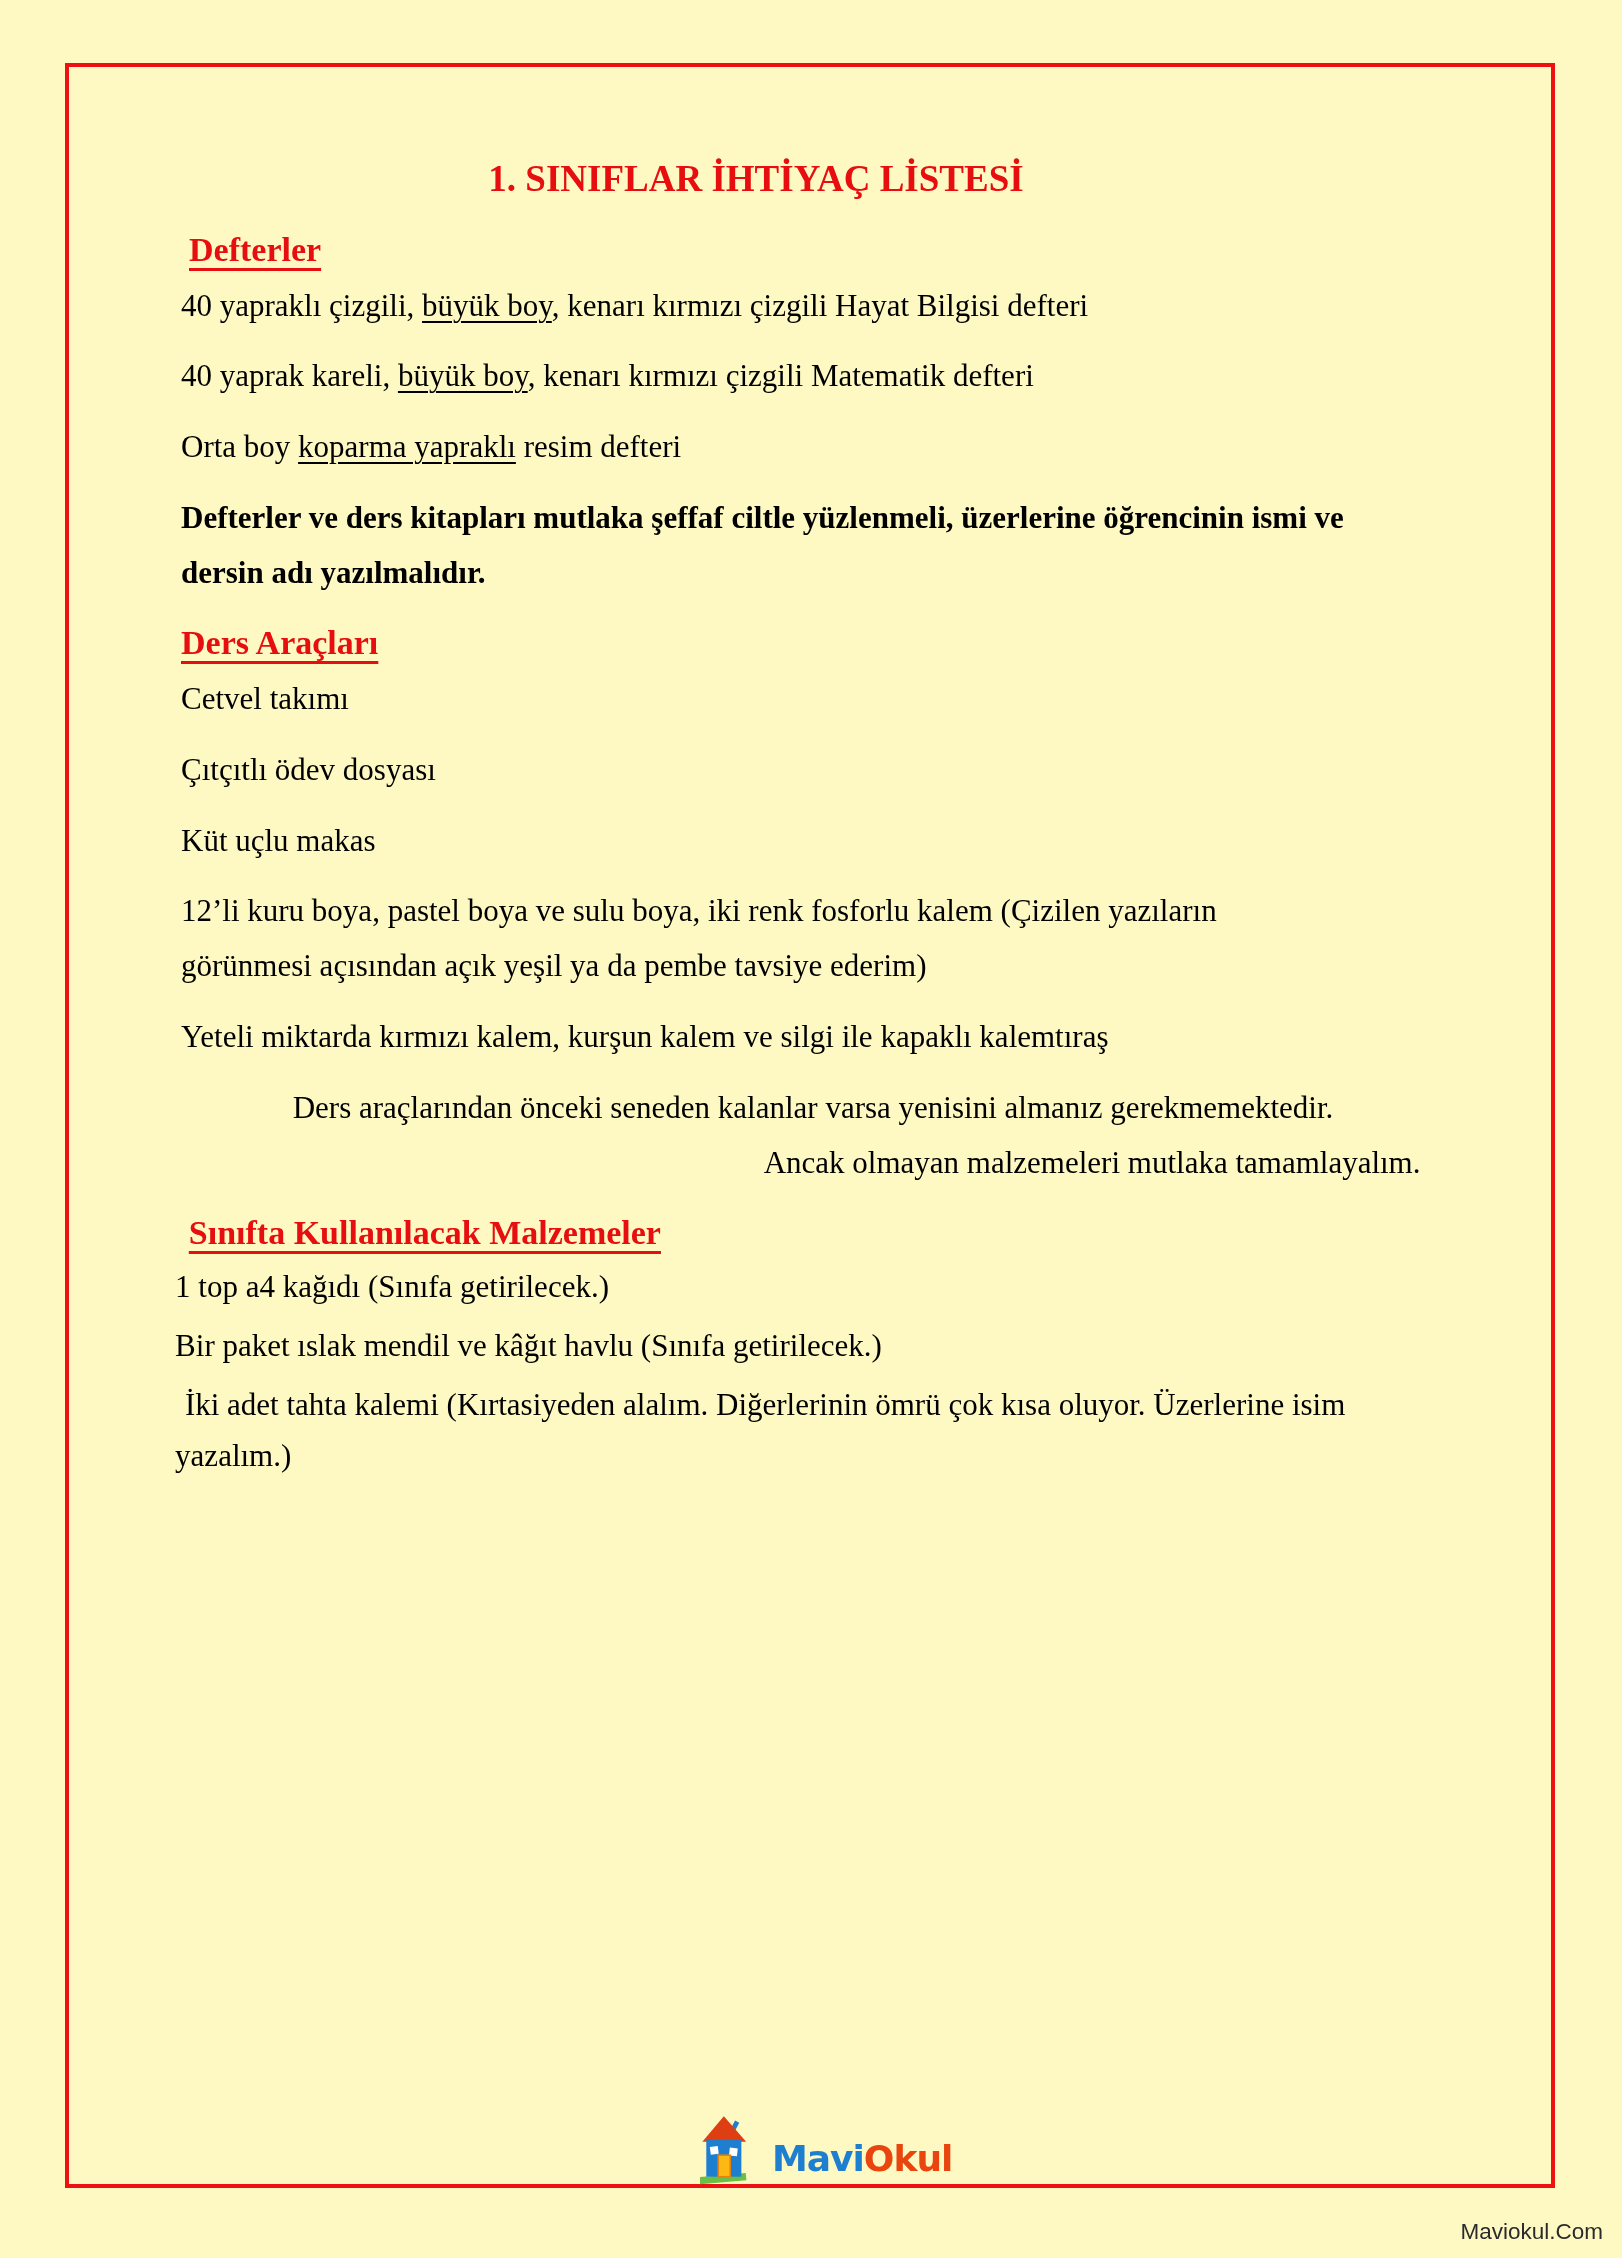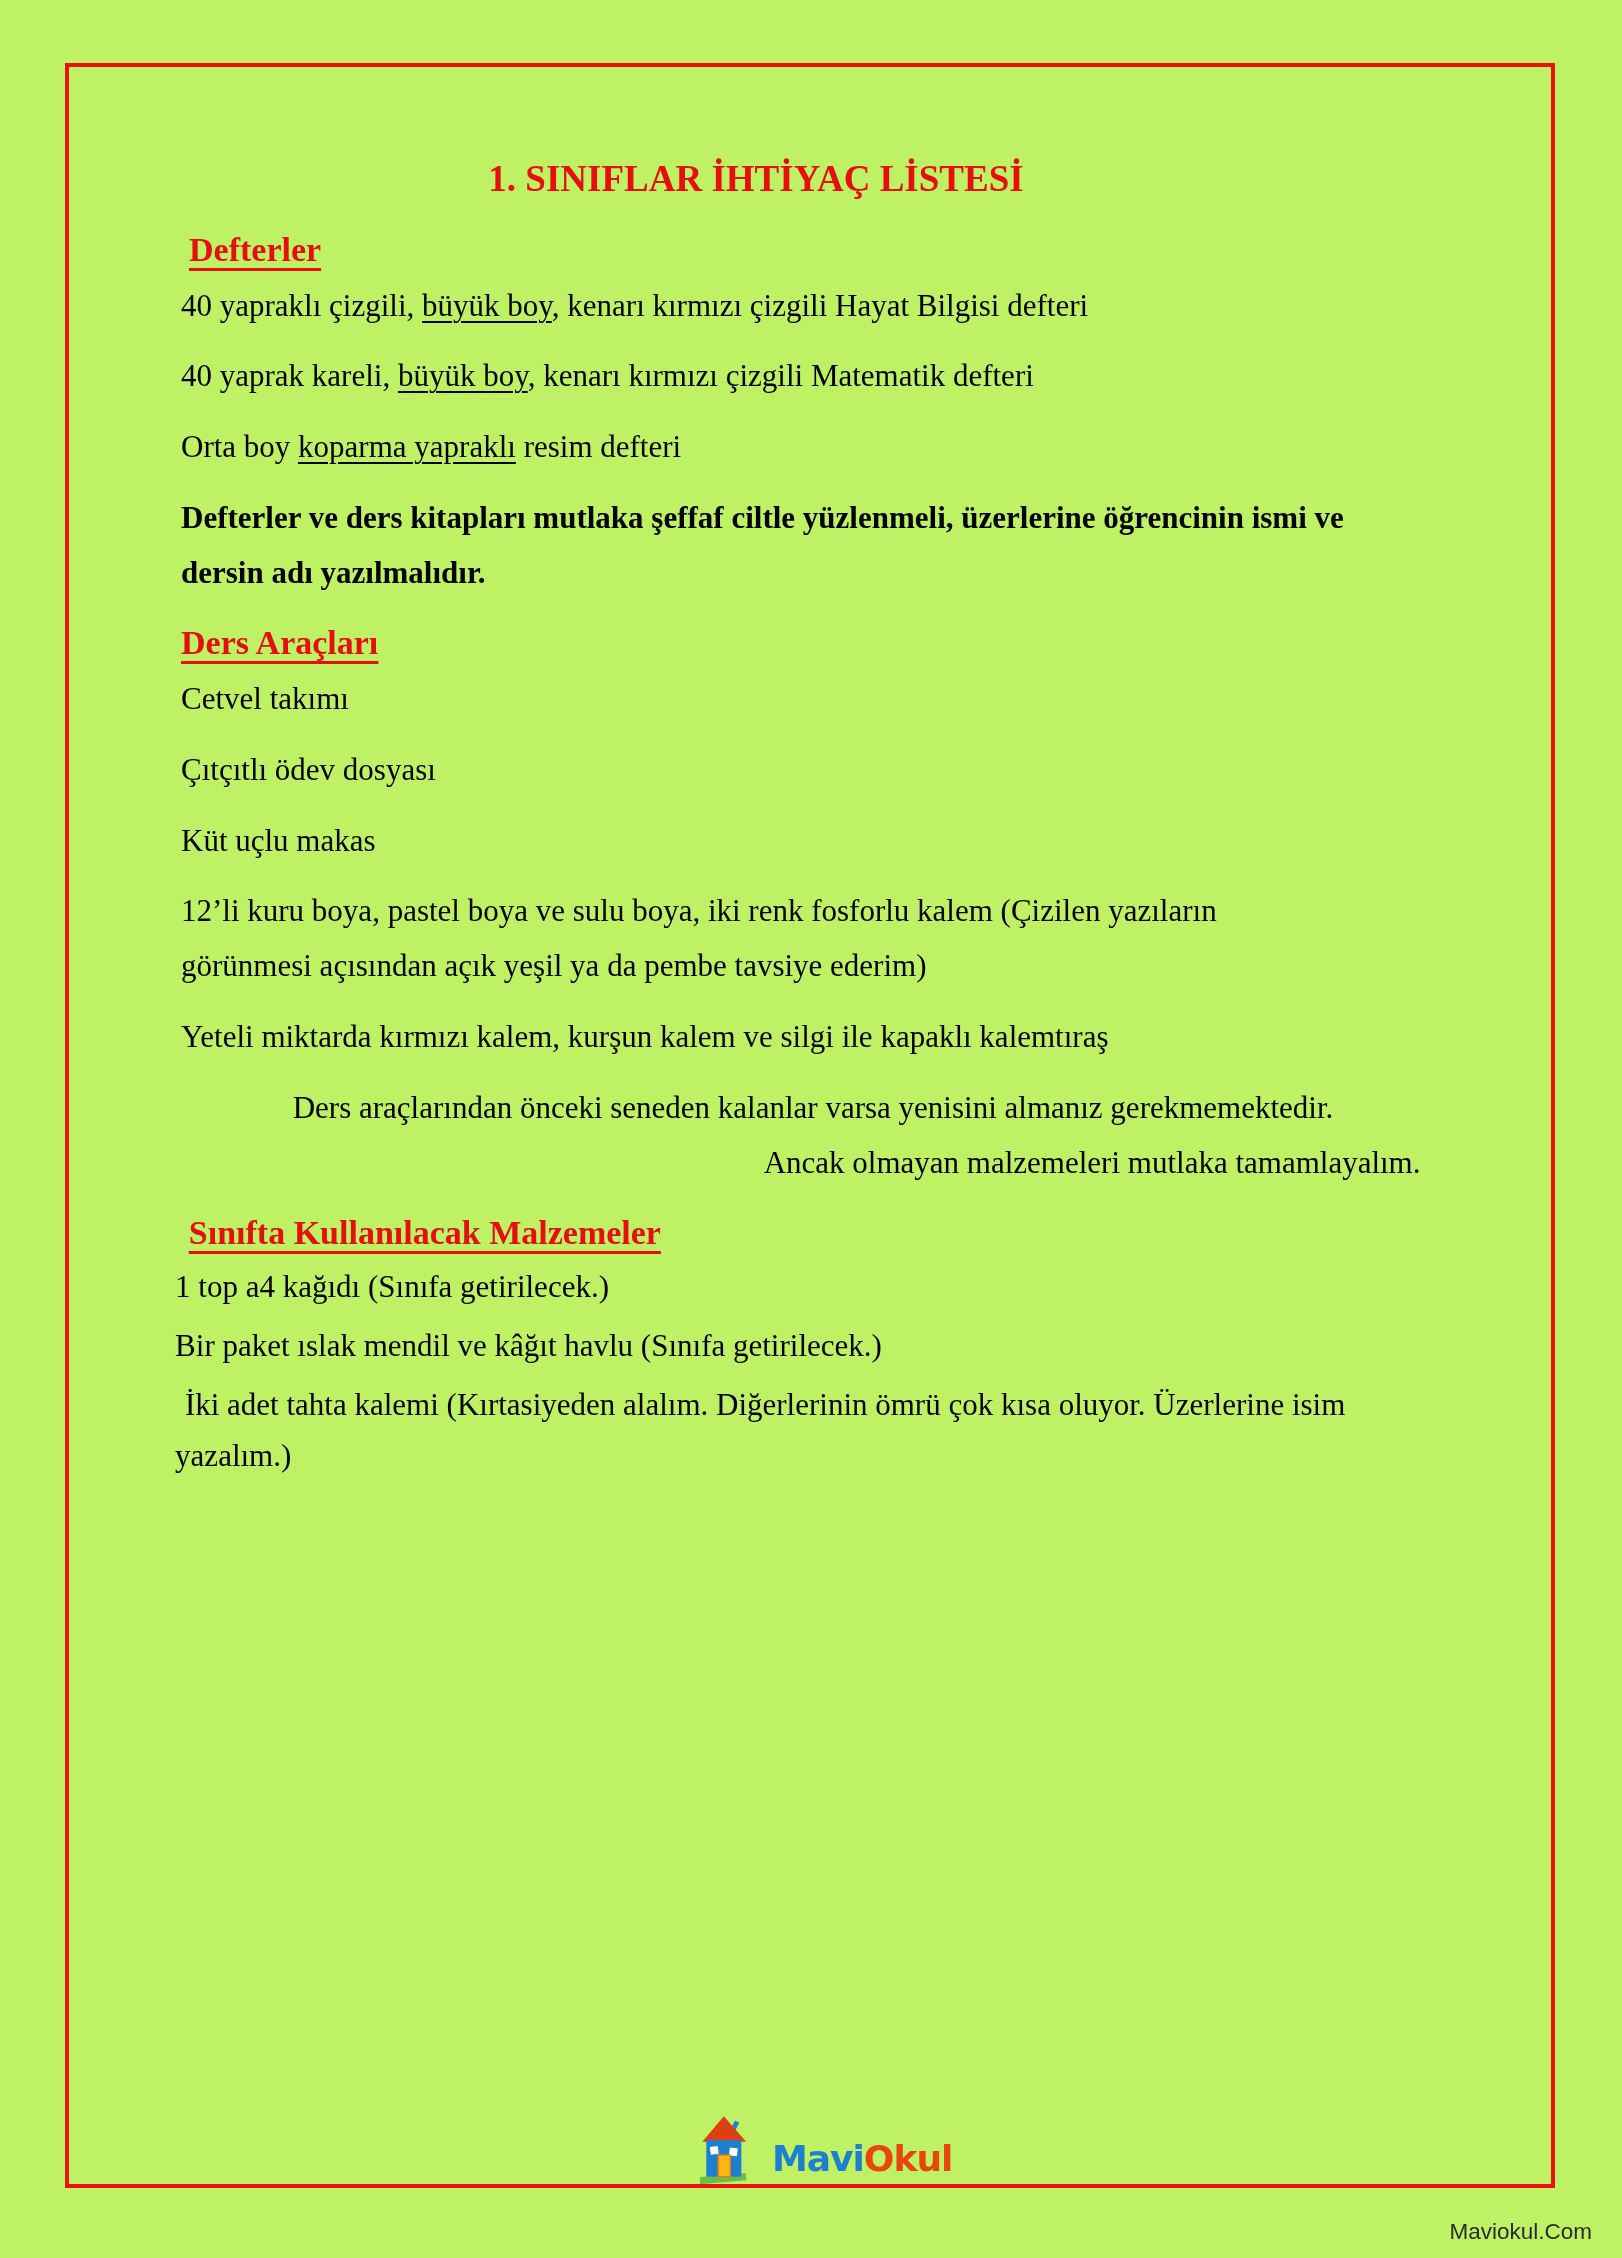--- a/index.html
+++ b/index.html
@@ -1,16 +1,16 @@
 <!DOCTYPE html>
 <html><head>
 <meta charset="utf-8">
 <style>
   html,body{margin:0;padding:0;background:#ffffff;}
-  .page{position:relative;width:1622px;height:2258px;background:#bef264;overflow:hidden;
+  .page{position:relative;width:1622px;height:2258px;background:#fef9c3;overflow:hidden;
         font-family:"Liberation Serif","DejaVu Serif",serif;color:#000;}
   .border-frame{position:absolute;left:65px;top:63px;width:1482px;height:2117px;
         border:4.9px solid #ee1111;}
   .content{position:absolute;left:181px;top:63px;width:1264px;font-size:31px;line-height:55px;}
   .doc-title{font-size:37px;line-height:47px;font-weight:bold;color:#e60e0e;
         text-align:center;margin:92px 0 0 0;transform:translateX(-57px);}
   .sec-header{display:inline-block;font-size:34px;line-height:55px;font-weight:bold;color:#e60e0e;
         text-decoration:underline;text-decoration-thickness:2.9px;text-underline-offset:6.9px;}
   .hdr-wrap{margin:0;}
   .hdr-defterler{margin-top:19.6px;margin-left:8px;}
@@ -27,21 +27,21 @@
   .center-note .nline1{text-align:center;white-space:nowrap;}
   .center-note .nline2{text-align:right;padding-right:24.5px;}
   .sinifta-items p.item{margin:0 0 7.8px -5.9px;line-height:51px;}
   .indent-first{text-indent:9.8px;}
   .logo{position:absolute;left:50%;top:2109px;transform:translateX(-44%);
         display:flex;align-items:flex-end;gap:21px;}
   .logo-text{font-family:"DejaVu Sans","Liberation Sans",sans-serif;font-weight:bold;
         font-size:36px;letter-spacing:-1px;line-height:1;padding-bottom:13.7px;}
   .logo-mavi{color:#1e7fd0;}
   .logo-okul{color:#e8450f;}
-  .watermark{position:absolute;top:2219px;right:30px;font-family:"Liberation Sans","DejaVu Sans",sans-serif;
+  .watermark{position:absolute;top:2219px;right:19px;font-family:"Liberation Sans","DejaVu Sans",sans-serif;
         font-size:22.5px;color:#2b2b2b;}
 </style>
 </head>
 <body>
 
 <div class="page">
   <div class="border-frame"></div>
 
   <div class="content">
     <div class="doc-title">1. SINIFLAR İHTİYAÇ LİSTESİ</div>

